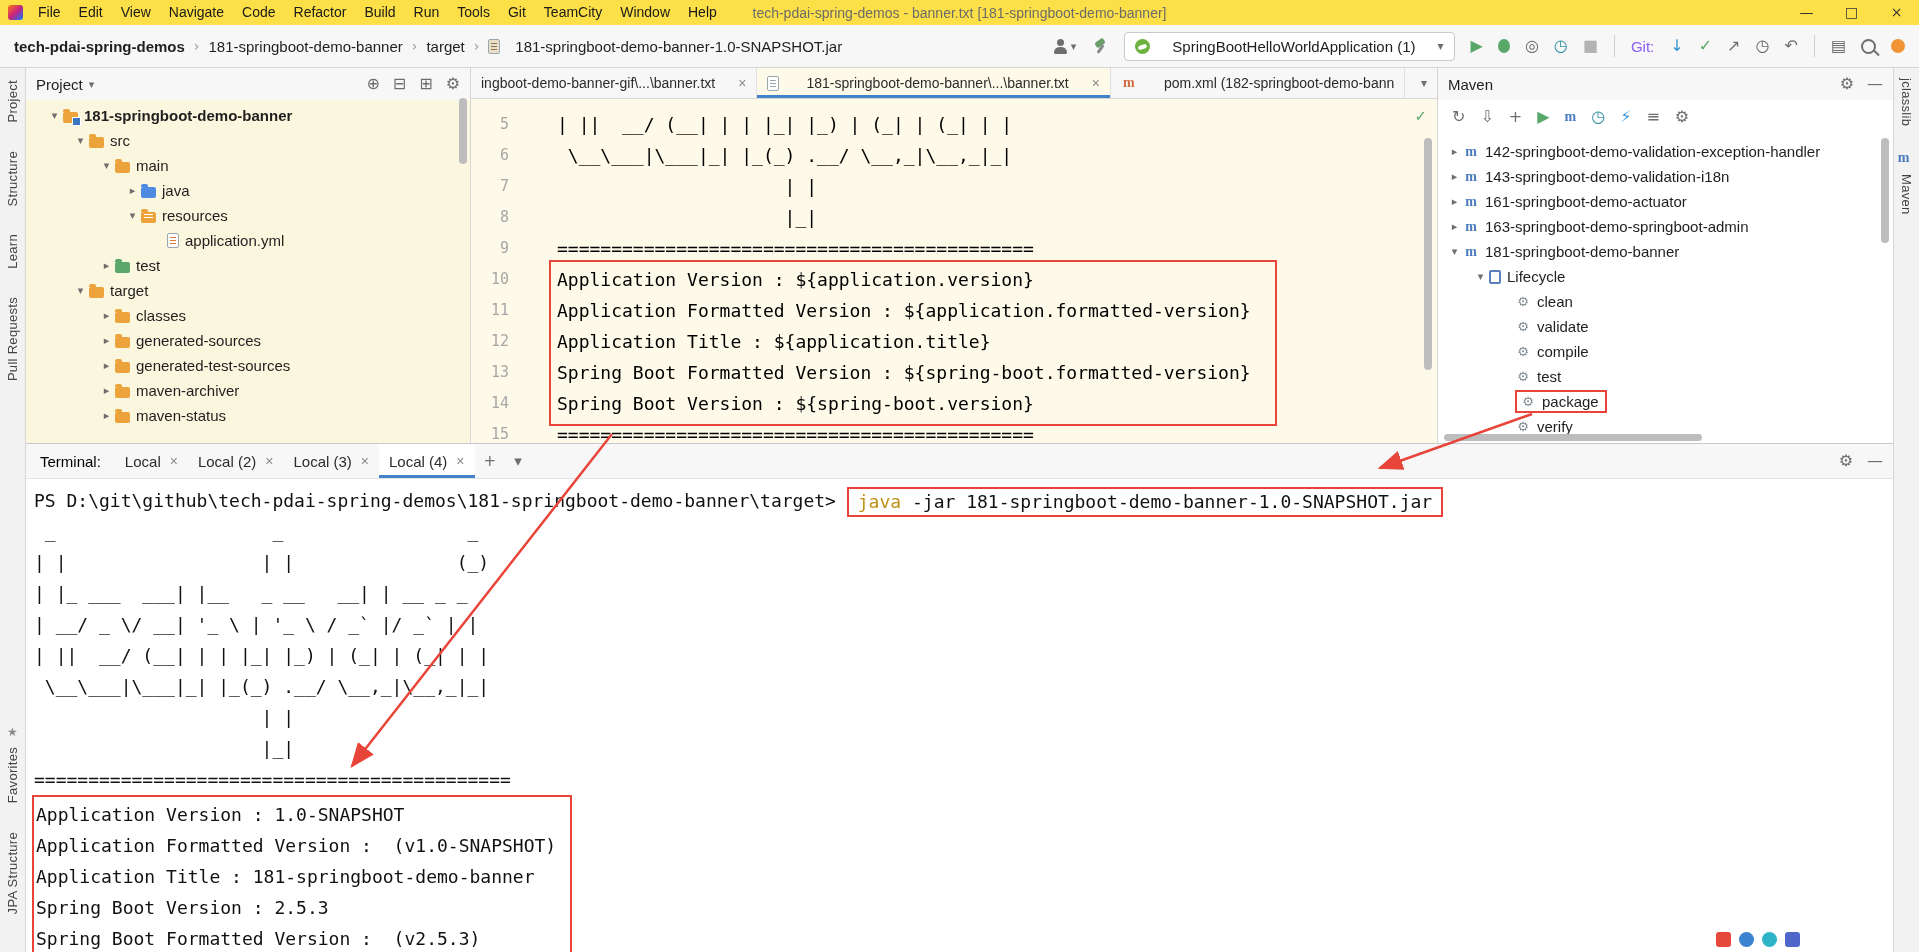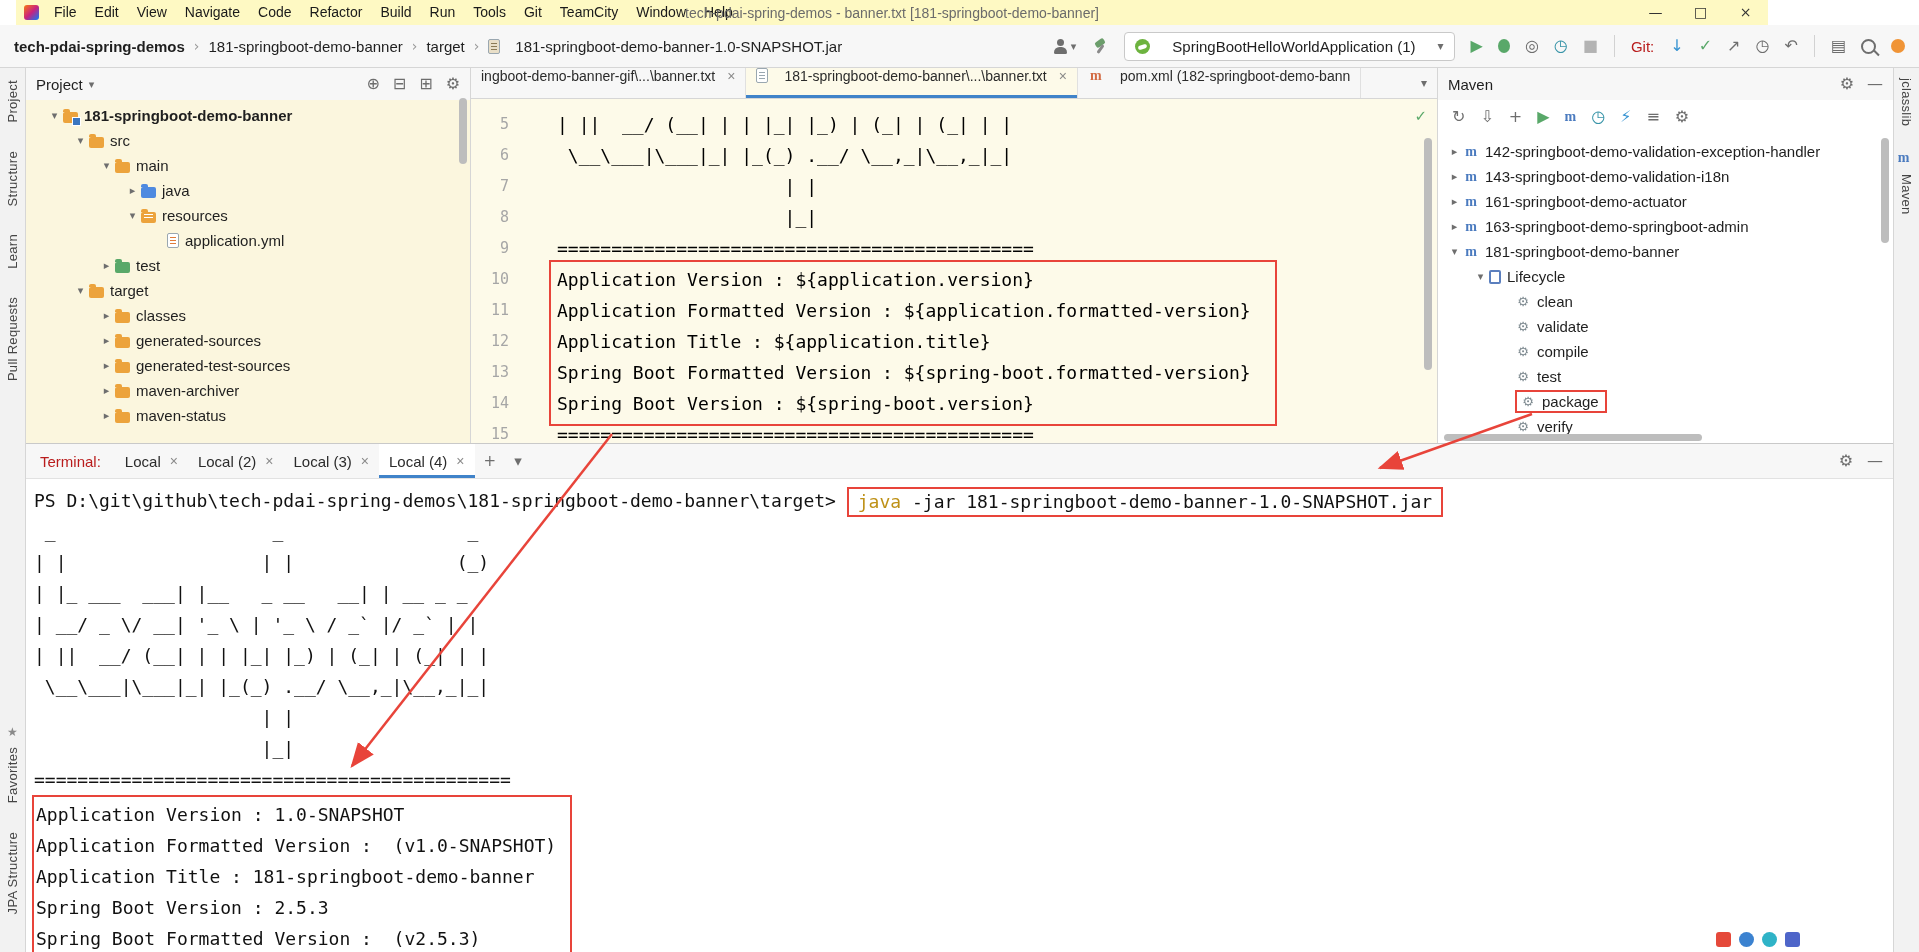--- a/index.html
+++ b/index.html
@@ -1,41 +1,41 @@
 <!DOCTYPE html>
 <html><head>
 <meta charset="utf-8">
 <style>
   html,body{margin:0;padding:0}
   body{width:1919px;height:952px;position:relative;overflow:hidden;background:#fff;
        font-family:"Liberation Sans",sans-serif;color:#1f1f1f}
   .sym{font-family:"DejaVu Sans",sans-serif}
 
   
-  .titlebar{position:absolute;left:16px;top:0;width:1752px;height:25px;background:#fef9c3;
+  .titlebar{position:absolute;left:0;top:0;width:1919px;height:25px;background:#fde047;
             border-bottom:1px solid #d6d6d6;display:flex;align-items:center;z-index:6}
   .app-icon{width:15px;height:15px;border-radius:3px;margin:0 6px 0 8px;flex:none;
             background:linear-gradient(135deg,#f97a12 0%,#c9227e 50%,#087cfa 100%)}
   .menu{display:flex;height:100%;align-items:center}
   .menu-item{padding:0 9px;font-size:14px;line-height:25px;color:#1a1a1a;cursor:default}
   .win-title{position:absolute;left:50%;transform:translateX(-50%);font-size:14px;color:#6b6b6b;white-space:nowrap}
   .win-controls{position:absolute;right:0;top:0;height:25px;display:flex}
   .win-btn{width:45px;text-align:center;line-height:25px;font-size:14px;color:#333}
 
   
   .toolbar{position:absolute;left:0;top:25px;width:1919px;height:43px;background:#f7f7f7;
            border-bottom:1px solid #d6d6d6;display:flex;align-items:center;padding:0 14px;box-sizing:border-box;z-index:6}
   .crumbs{display:flex;align-items:center;gap:9px;font-size:15px;white-space:nowrap}
   .crumb.bold{font-weight:bold}
   .crumb-sep{color:#9a9a9a;font-size:14px}
   .tb-right{margin-left:auto;display:flex;align-items:center;gap:16px}
   .run-combo{display:flex;align-items:center;gap:22px;background:#fff;border:1px solid #c9c9c9;
              border-radius:4px;height:29px;padding:0 10px;font-size:15px;min-width:286px;box-sizing:border-box}
   .combo-arrow{margin-left:auto;color:#6e6e6e;font-size:12px}
-  .git-label{font-size:15px;color:#b91c1c}
+  .git-label{font-size:15px;color:#8b5cf6}
   .iconrow{display:flex;align-items:center;gap:15px}
   .gi{font-size:16px;color:#6e6e6e;line-height:1;font-family:"DejaVu Sans",sans-serif}
   .gi.green{color:#59A869}
   .gi.blue{color:#3894D2}
   .gi.dim{color:#b3b3b3}
   .gi.teal{color:#3894a8}
   .tb-divider{width:1px;height:22px;background:#d2d2d2}
   .ic-person{width:15px;height:15px;position:relative;display:inline-block}
   .ic-person::before{content:"";position:absolute;left:4px;top:0;width:7px;height:7px;border-radius:50%;background:#6e6e6e}
   .ic-person::after{content:"";position:absolute;left:1px;top:8px;width:13px;height:7px;border-radius:7px 7px 2px 2px;background:#6e6e6e}
@@ -87,21 +87,21 @@
   .mtext.blue{color:#4B7BBF}
   .mtext.orange{color:#D26B44}
   .lifec{width:12px;height:14px;border:2px solid #5B7FBE;border-radius:2px;background:#fff;margin-top:1px}
   .goalg{color:#7F8B91;font-size:13px;display:inline-flex;align-items:center;justify-content:center;font-family:"DejaVu Sans",sans-serif}
   .red-box-inline{display:inline-flex;align-items:center;border:2px solid #E8443A;padding:0 6px 0 3px;height:23px;box-sizing:border-box}
 
   
   .editor-area{position:absolute;left:471px;top:68px;width:967px;height:375px;background:#FDFAE9;
                border-right:1px solid #d6d6d6;box-sizing:border-box;z-index:4}
   .editor-tabs{height:30px;background:#f7f7f7;border-bottom:1px solid #d6d6d6;display:flex;align-items:stretch}
-  .etab{display:flex;align-items:flex-start;gap:10px;padding:0 10px;font-size:14px;color:#2b2b2b;
+  .etab{display:flex;align-items:center;gap:21px;padding:0 10px;font-size:14px;color:#2b2b2b;
         border-right:1px solid #e0e0e0;white-space:nowrap}
   .etab.active{background:#FDFAE9;box-shadow:inset 0 -3px 0 #4083C9}
   .tab-close{color:#8a8a8a;font-size:14px;margin-left:2px}
   .tabs-overflow{margin-left:auto;padding:0 10px;display:flex;align-items:center;color:#6e6e6e;font-size:12px;font-family:"DejaVu Sans",sans-serif}
   .editor-body{position:relative;height:344px;overflow:hidden;display:flex}
   .gutter{width:86px;flex:none;text-align:right;padding:10px 48px 0 0;box-sizing:border-box;color:#A6A6A6;
           font-family:"DejaVu Sans Mono",monospace;font-size:15px}
   .gline{height:31px;line-height:31px}
   .code{padding-top:10px;font-family:"DejaVu Sans Mono",monospace;font-size:18px;color:#000}
   .cline{height:31px;line-height:31px;white-space:pre}
@@ -111,21 +111,21 @@
   
   .maven-panel{position:absolute;left:1438px;top:68px;width:455px;height:375px;background:#fff;box-sizing:border-box;overflow:hidden;z-index:4}
   .maven-panel .panel-header{background:#f7f7f7;height:32px}
   .maven-toolbar{height:34px;display:flex;align-items:center;gap:15px;padding:0 14px}
   .maven-tree{padding-top:5px}
 
   
   .terminal-panel{position:absolute;left:26px;top:443px;width:1867px;height:509px;background:#fff;
                   border-top:1px solid #c9c9c9;box-sizing:border-box;z-index:4}
   .term-tabs{height:34px;background:#f7f7f7;border-bottom:1px solid #e2e2e2;display:flex;align-items:stretch;padding-right:10px}
-  .term-label{font-size:15px;padding:0 14px;display:flex;align-items:center;color:#b91c1c}
+  .term-label{font-size:15px;padding:0 14px;display:flex;align-items:center;color:#000000}
   .ttab{display:flex;align-items:center;gap:7px;padding:0 10px;font-size:15px;color:#2b2b2b}
   .ttab.active{background:#fff;box-shadow:inset 0 -3px 0 #4083C9}
   .ttab-extra{display:flex;align-items:center;padding:0 9px;color:#6e6e6e;font-size:15px;font-family:"DejaVu Sans",sans-serif}
   .term-hdr-icons{margin-left:auto;display:flex;gap:14px;align-items:center}
   .term-body{padding:6px 0 0 8px;font-family:"DejaVu Sans Mono",monospace;font-size:18px;color:#111;white-space:pre}
   .tline{height:31px;line-height:31px;white-space:pre}
   .cmd-box{display:inline-block;border:2px solid #E8443A;padding:0 9px;height:26px;line-height:26px;vertical-align:middle;box-sizing:content-box}
   .cmd-java{color:#BE9117}
   .out-box{display:inline-block;border:2px solid #E8443A;padding:2px 14px 2px 2px;margin-left:-2px}
 

